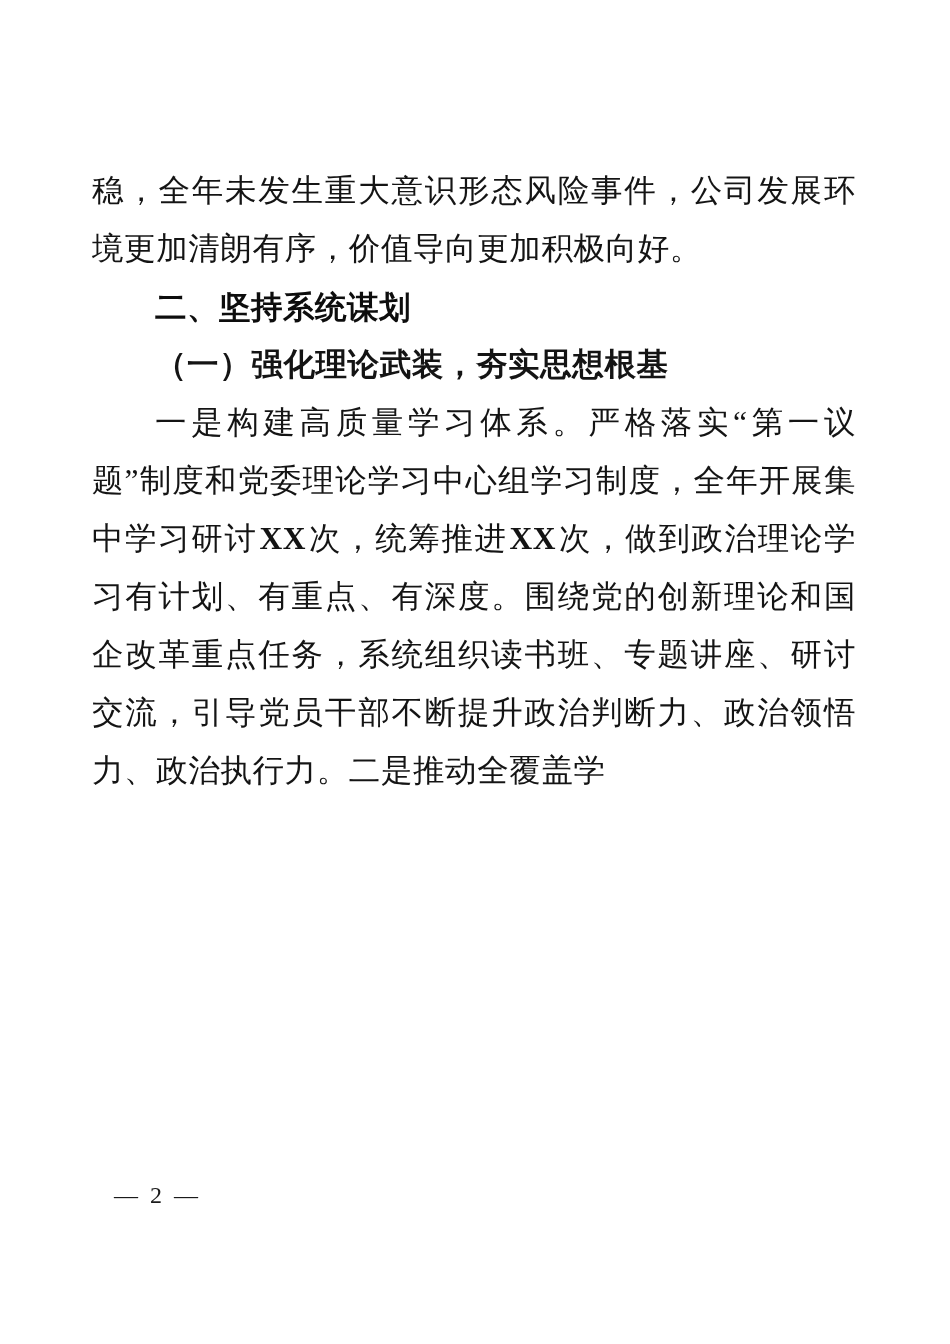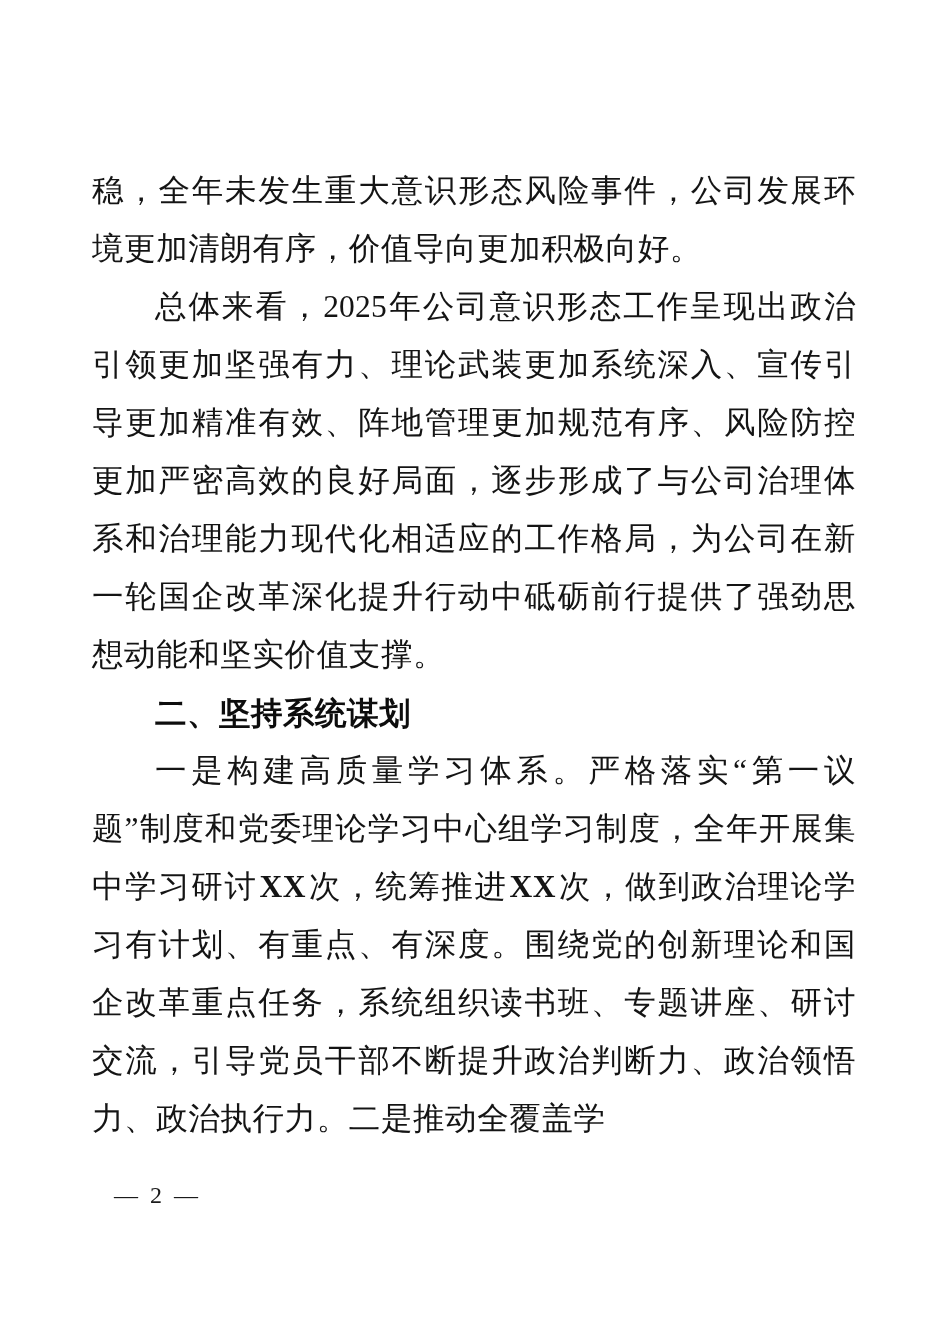--- a/index.html
+++ b/index.html
@@ -106,25 +106,25 @@
 </style>
 </head>
 <body>
 
 <div class="page">
 
   <div class="doc-body">
 
     <p class="para cont"><span>稳，全年未发生重大意识形态风险事件，公司发展环境更加清朗有序，价值导向更加积极向好。</span></p>
 
-    <p class="para"><span>总体来看，</span><span class="num">2025</span><span>年公司意识形态工作呈现出政治引领更加坚强有力、理论武装更加系统深入、宣传引导更加精准有效、阵地管理更加规范有序、风险防控更加严密高效的良好局面，逐步形成了与公司治理体系和治理能力现代化相适应的工作格局，为公司在新一轮国企改革深化提升行动中砥砺前行提供了强劲思想动能和坚实价值支撑。</span></p>
 
     <h2 class="heading">二、坚持系统谋划</h2>
 
 
+    <h3 class="subheading">（一）强化理论武装，夯实思想根基</h3>
 
     <p class="para"><span>一是构建高质量学习体系。严格落实“第一议题”制度和党委理论学习中心组学习制度，全年开展集中学习研讨</span><span class="lat">XX</span><span>次，统筹推进</span><span class="lat">XX</span><span>次，做到政治理论学习有计划、有重点、有深度。围绕党的创新理论和国企改革重点任务，系统组织读书班、专题讲座、研讨交流，引导党员干部不断提升政治判断力、政治领悟力、政治执行力。二是推动全覆盖学</span></p>
 
   </div>
 
   <div class="footer">
     <span class="pagenum">— 2 —</span>
   </div>
 
 </div>

